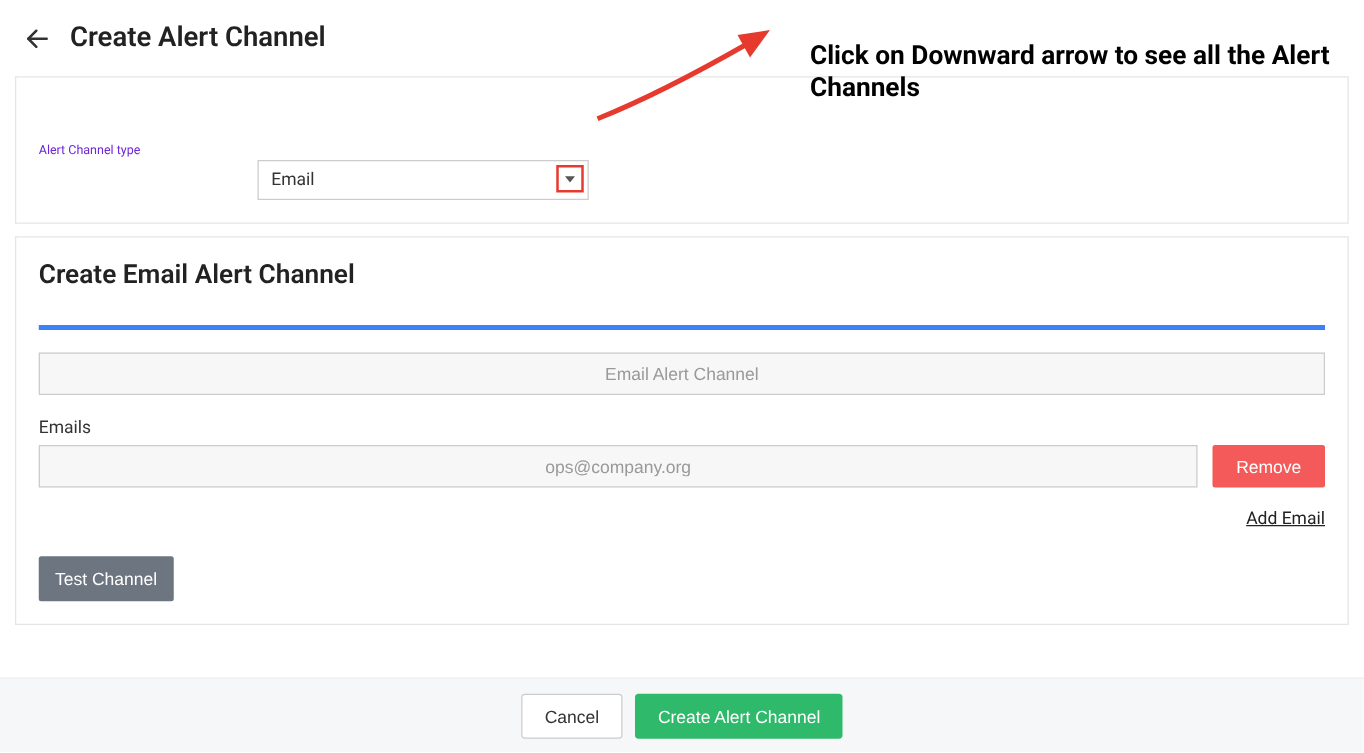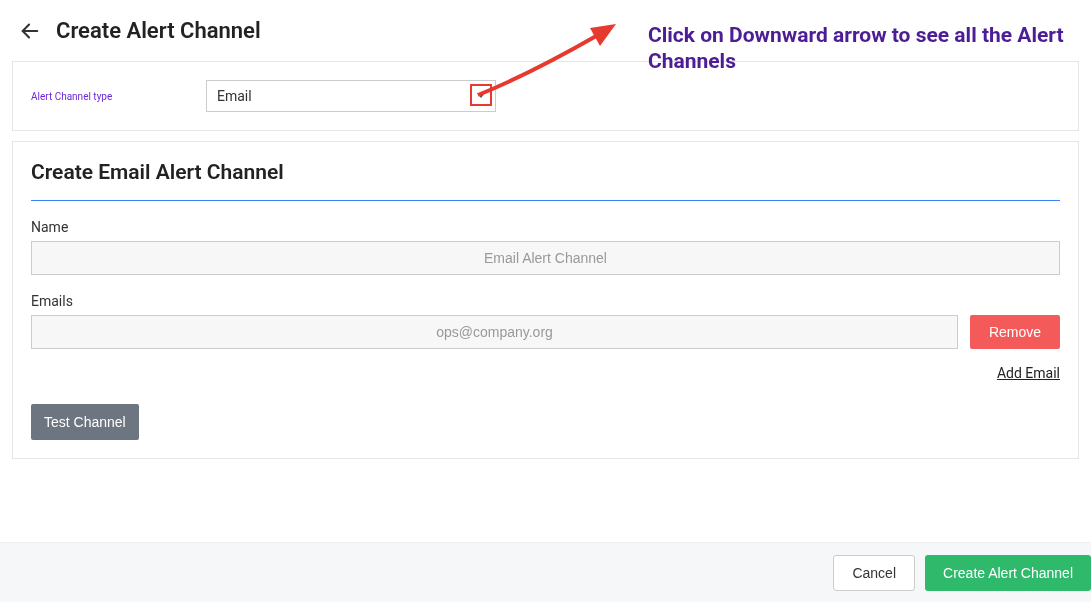--- a/index.html
+++ b/index.html
@@ -41,21 +41,22 @@
     display: flex;
     align-items: center;
   }
   .type-label {
     font-size: 10px;
     color: #6d28d9;
     width: 175px;
   }
   .select-wrap {
     position: relative;
-    width: 290px;
+    width: 265px;
+    margin-top: 48px;
   }
   .select {
     width: 100%;
     height: 32px;
     border: 1px solid #ccc;
     background: #fff;
     font-size: 14px;
     padding: 0 28px 0 10px;
     appearance: none;
     -webkit-appearance: none;
@@ -74,22 +75,22 @@
     display: flex;
     align-items: center;
     justify-content: center;
     pointer-events: none;
   }
   .select-caret svg { display: block; }
   .section-title {
     font-size: 21px;
     font-weight: 600;
     color: #222;
-    padding-bottom: 16px;
-    border-bottom: 1px solid #3b82f6;
+    padding-bottom: 28px;
+    border-bottom: 4px solid #3b82f6;
     margin-bottom: 18px;
   }
   .field-label {
     font-size: 14px;
     color: #333;
     margin-bottom: 6px;
   }
   .text-input {
     width: 100%;
     height: 34px;
@@ -145,21 +146,21 @@
   .footer {
     position: absolute;
     left: 0;
     right: 0;
     bottom: 0;
     height: 60px;
     background: #f6f7f8;
     border-top: 1px solid #eee;
     display: flex;
     align-items: center;
-    justify-content: flex-end;
+    justify-content: center;
     gap: 10px;
   }
   .btn-cancel {
     background: #fff;
     border: 1px solid #ccc;
     color: #333;
     height: 36px;
     padding: 0 18px;
     border-radius: 3px;
   }
@@ -168,23 +169,23 @@
     color: #fff;
     height: 36px;
     padding: 0 18px;
     border-radius: 3px;
     font-weight: 500;
   }
   
   .annotation {
     position: absolute;
     left: 648px;
-    top: 22px;
+    top: 32px;
     width: 420px;
-    color: #4c1d95;
+    color: #000000;
     font-weight: 700;
     font-size: 21px;
     line-height: 1.25;
     pointer-events: none;
   }
   .arrow-svg {
     position: absolute;
     left: 468px;
     top: 20px;
     width: 180px;
@@ -216,21 +217,20 @@
           </svg>
       </div>
     </div>
   </div>
 </div>
 
 <div class="panel">
   <div class="section-title">Create Email Alert Channel</div>
 
   <div class="field-block">
-    <div class="field-label">Name</div>
     <input type="text" class="text-input" placeholder="Email Alert Channel" style="">
   </div>
 
   <div class="field-block" style="margin-bottom:0;">
     <div class="field-label">Emails</div>
     <div class="email-row">
       <input type="text" class="text-input" placeholder="ops@company.org" style="">
       <button class="btn btn-remove">Remove</button>
     </div>
     <div class="add-email-row">

